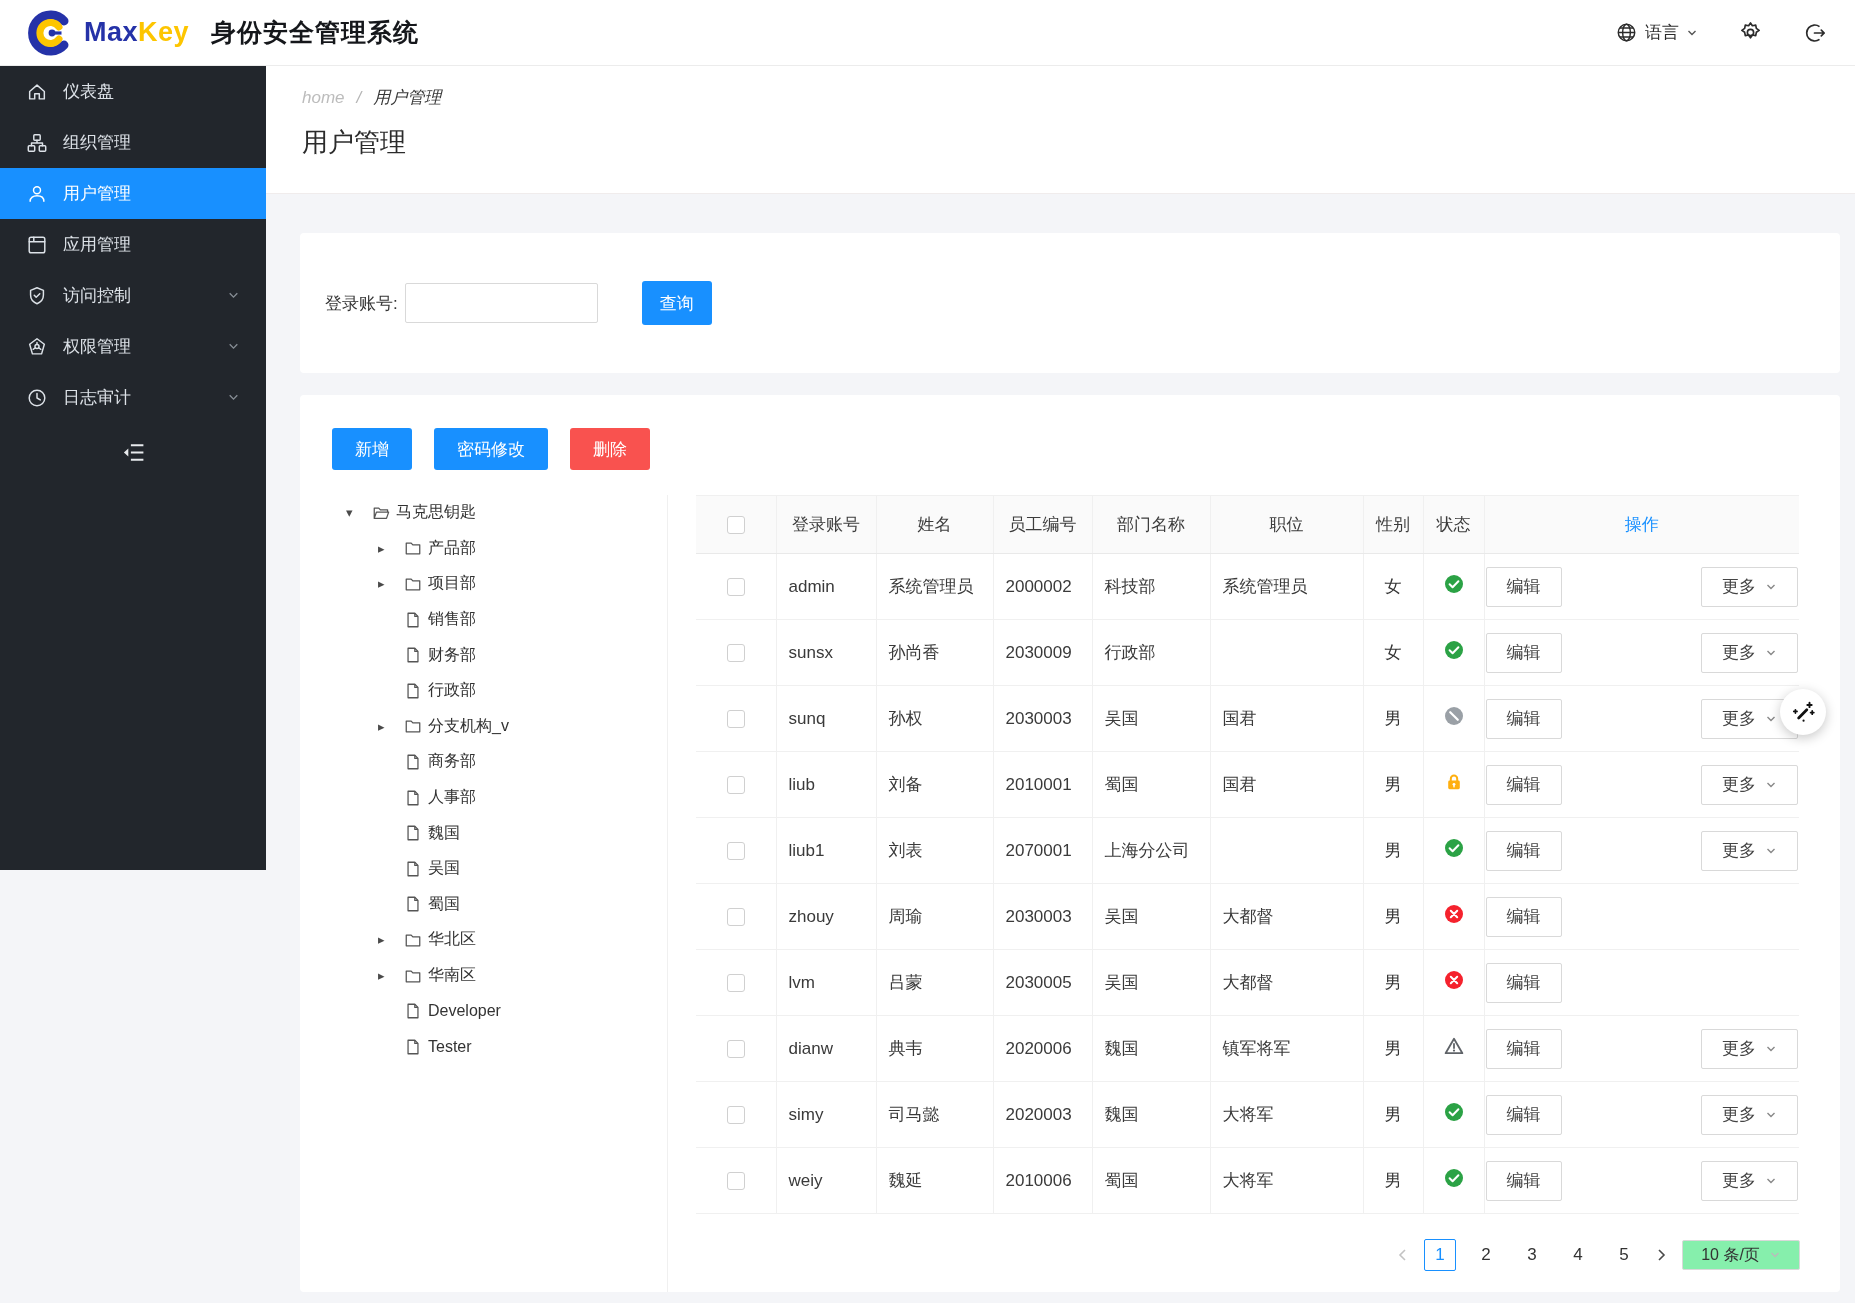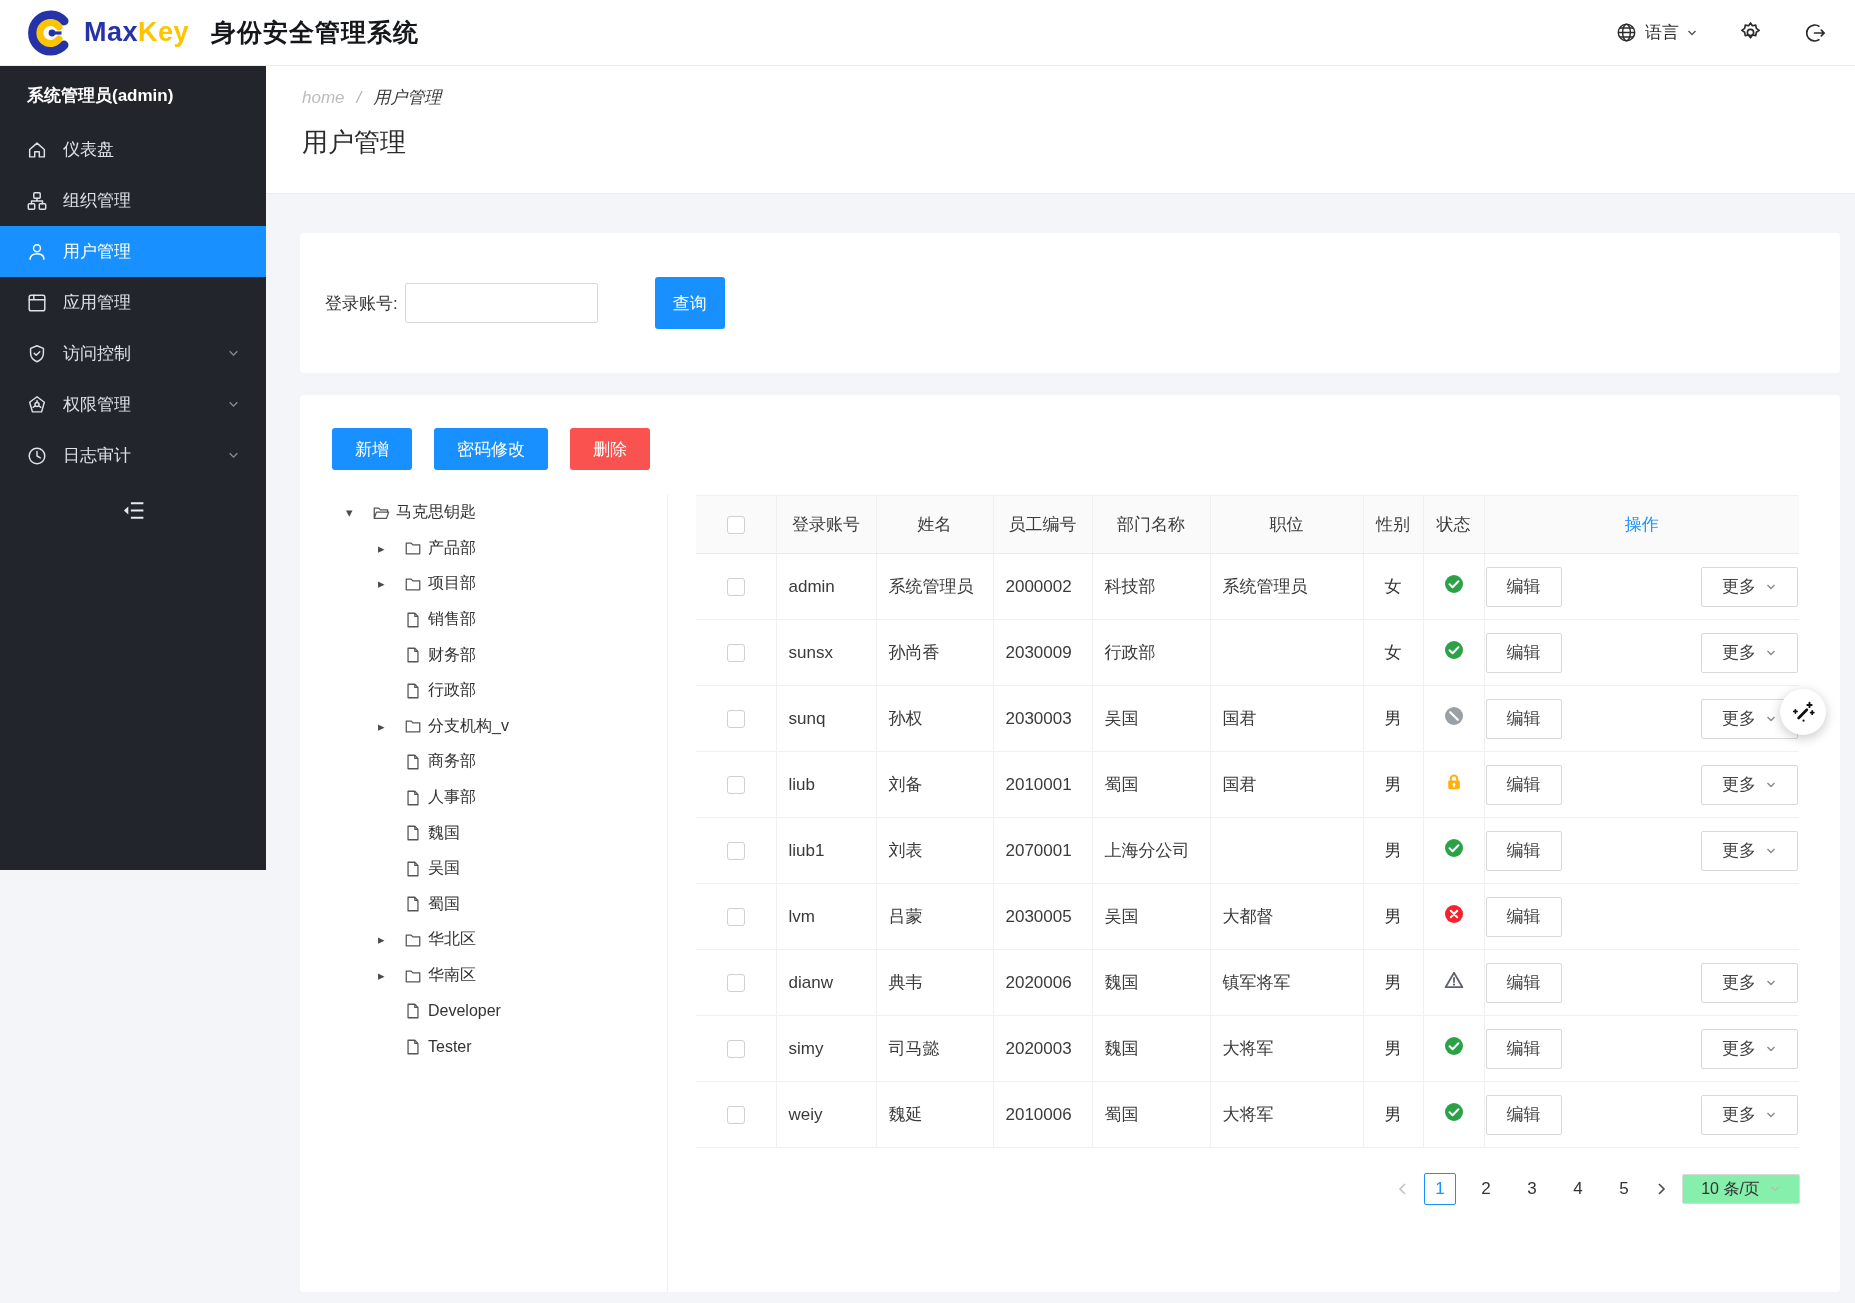--- a/index.html
+++ b/index.html
@@ -58,21 +58,21 @@
   }
   .search-label{ font-size:17px; color:#333; }
   .search-input{
     width:193px; height:40px; margin-left:7px; border:1px solid #d9d9d9; border-radius:2px;
     padding:0 10px; font-size:16px; outline:none; background:#fff;
   }
   .btn{ border:none; border-radius:3px; color:#fff; font-size:17px; cursor:pointer;
     display:inline-flex; align-items:center; justify-content:center; }
   .btn-primary{ background:var(--primary,#1890ff); }
   .btn-danger{ background:var(--danger,#f9524f); }
-  .search-btn{ width:70px; height:52px; margin-left:57px; }
+  .search-btn{ width:70px; height:44px; margin-left:44px; }
 
   .main-panel{
     background:#fff; border-radius:4px; margin:22px 15px 0 34px; height:897px;
     display:flex; flex-direction:column;
   }
   .toolbar{ padding:33px 0 0 32px; display:flex; gap:22px; }
   .toolbar .btn{ height:42px; padding:0 23px; }
 
   .panel-body{ display:flex; margin-top:25px; flex:1; min-height:0; }
 
@@ -167,21 +167,20 @@
     <span class="icon-btn">
       <svg viewBox="0 0 24 24" width="24" height="24" fill="none" stroke="#2b2b2b" stroke-width="1.7">
         <path d="M16.5 5.6 A8 8 0 1 0 16.5 18.4"></path>
         <path d="M11.5 12 H21.2 M18.3 9.2 L21.2 12 L18.3 14.8" stroke-linejoin="round" stroke-linecap="round"></path>
       </svg>
     </span>
   </div>
 </header>
 
 <nav class="sidebar">
-  <div class="side-user">系统管理员(admin)</div>
   <div id="side-menu">
       <div class="side-item">
         <span class="side-icon">
           <svg viewBox="0 0 24 24">
             <path fill="none" stroke="currentColor" stroke-width="1.6" stroke-linejoin="round" stroke-linecap="round" d="M4 11.5 L12 4.5 L20 11.5 V19.5 H14.5 V14 h-5 v5.5 H4 Z"></path>
           </svg>
         </span>
         <span class="side-label">仪表盘</span>
       </div>
       <div class="side-item">
@@ -615,20 +614,40 @@
                       <span>更多</span>
                       <svg viewBox="0 0 12 12" width="12" height="12" fill="none" stroke="#888" stroke-width="1.4">
                         <path d="M2.5 4 L6 7.5 L9.5 4"></path>
                       </svg>
                     </button>
                   </div>
                 </td>
               </tr>
               <tr>
                 <td class="c-center"><input type="checkbox" class="checkbox" style=""></td>
+                <td class="c-text">zhouy</td>
+                <td class="c-text">周瑜</td>
+                <td class="c-text">2030003</td>
+                <td class="c-text">吴国</td>
+                <td class="c-text">大都督</td>
+                <td class="c-center">男</td>
+                <td class="c-center"><span class="status">
+                    <svg viewBox="0 0 20 20" width="20" height="20">
+                      <circle cx="10" cy="10" r="9" fill="#f5222d"></circle>
+                      <path d="M6.8 6.8 L13.2 13.2 M13.2 6.8 L6.8 13.2" stroke="#fff" stroke-width="2" stroke-linecap="round"></path>
+                    </svg>
+                  </span></td>
+                <td>
+                  <div class="cell-actions">
+                    <button class="act-btn">编辑</button>
+                  </div>
+                </td>
+              </tr>
+              <tr>
+                <td class="c-center"><input type="checkbox" class="checkbox" style=""></td>
                 <td class="c-text">lvm</td>
                 <td class="c-text">吕蒙</td>
                 <td class="c-text">2030005</td>
                 <td class="c-text">吴国</td>
                 <td class="c-text">大都督</td>
                 <td class="c-center">男</td>
                 <td class="c-center"><span class="status">
                     <svg viewBox="0 0 20 20" width="20" height="20">
                       <circle cx="10" cy="10" r="9" fill="#f5222d"></circle>
                       <path d="M6.8 6.8 L13.2 13.2 M13.2 6.8 L6.8 13.2" stroke="#fff" stroke-width="2" stroke-linecap="round"></path>

